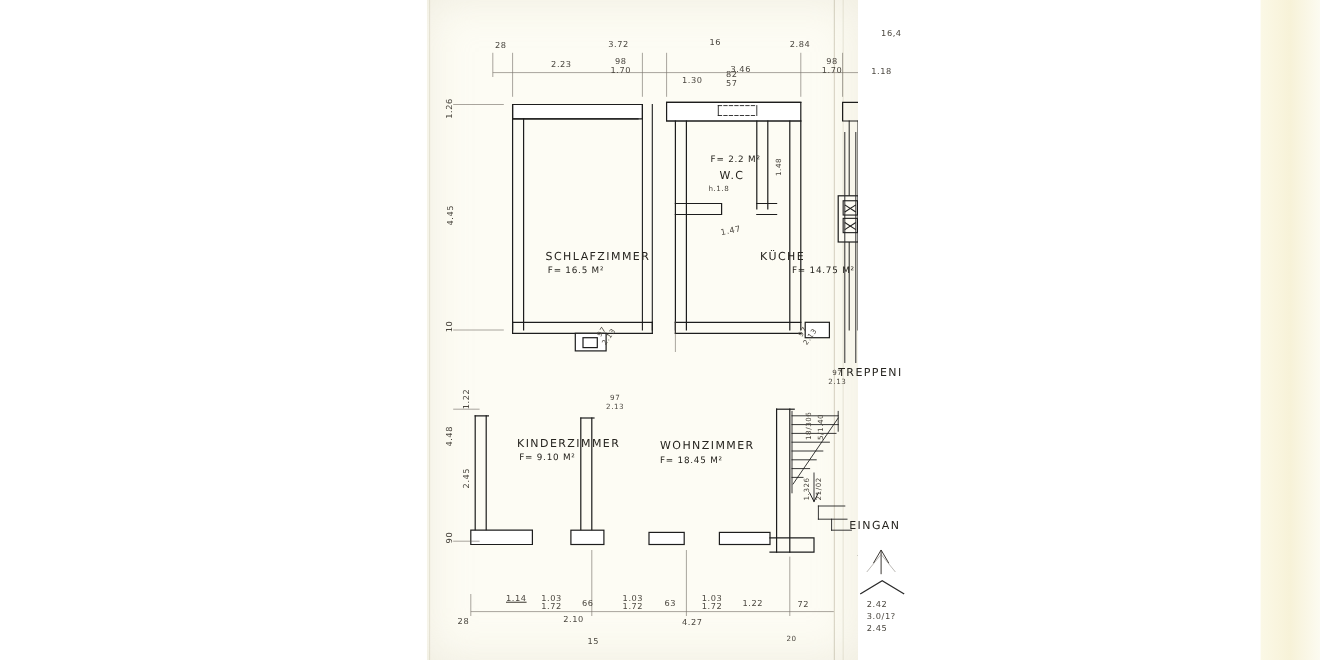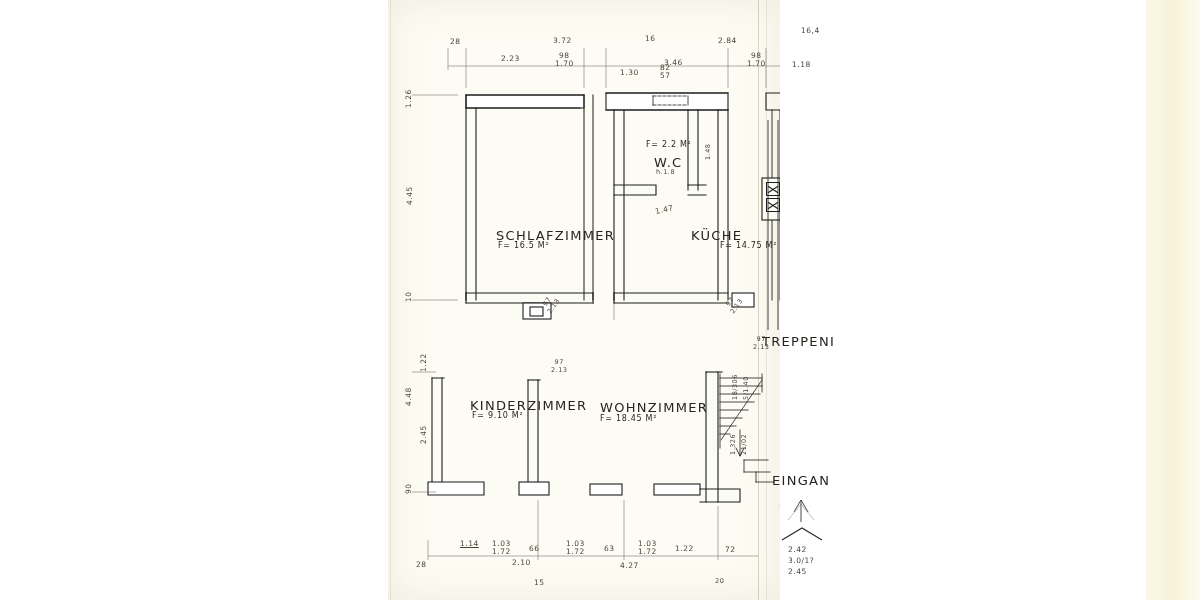--- a/index.html
+++ b/index.html
@@ -22,21 +22,21 @@
   .fold{position:absolute;top:0;width:1px;height:600px;background:rgba(170,165,140,.45);}
   .fold.soft{background:rgba(190,186,160,.30);}
 
   .txt{
     position:absolute;
     font-family:"DejaVu Sans",sans-serif;
     color:#2e2c29;
     white-space:nowrap;
     letter-spacing:.6px;
   }
-  .room-name{font-size:13px;letter-spacing:1.3px;color:#26241f;text-align:right;}
+  .room-name{font-size:10px;letter-spacing:1.3px;color:#26241f;text-align:right;}
   .room-area{font-size:8px;letter-spacing:.7px;color:#26241f;}
   .dim{font-size:7.5px;color:#4a463f;letter-spacing:.5px;}
   .dim.small{font-size:6.5px;}
   .dim.frac{line-height:8px;text-align:center;}
   .rot90{transform-origin:0 0;transform:rotate(-90deg);}
   .rotm{transform-origin:0 0;transform:rotate(-55deg);}
   .sqx{position:absolute;border:1px solid #1d1d1d;}
   .sqx:after,.sqx:before{content:"";position:absolute;left:0;top:50%;width:100%;height:1px;background:#1d1d1d;}
   .sqx:before{transform:rotate(33deg);}
   .sqx:after{transform:rotate(-33deg);}
@@ -170,21 +170,21 @@
     </svg>
 
     <div class="txt room-name" style="left:108px;top:228px;">SCHLAFZIMMER</div>
     <div class="txt room-area" style="left:110px;top:241px;">F= 16.5 M²</div>
 
     <div class="txt room-name" style="left:303px;top:228px;">KÜCHE</div>
     <div class="txt room-area" style="left:300px;top:241px;padding-left:32px;">F= 14.75 M²</div>
 
     <div class="txt room-area" style="left:258px;top:140px;">F= 2.2 M²</div>
     <div class="txt room-name" style="left:266px;top:155px;">W.C</div>
-    <div class="txt dim small" style="left:268px;top:168px;">h.1.8</div>
+    <div class="txt dim small" style="left:256px;top:168px;">h.1.8</div>
     <div class="txt dim" style="left:267px;top:205px;transform:rotate(-12deg);">1.47</div>
 
     <div class="txt room-name" style="left:82px;top:398px;">KINDERZIMMER</div>
     <div class="txt room-area" style="left:84px;top:411px;">F= 9.10 M²</div>
 
     <div class="txt room-name" style="left:212px;top:400px;">WOHNZIMMER</div>
     <div class="txt room-area" style="left:212px;top:414px;">F= 18.45 M²</div>
 
     <div class="txt room-name" style="left:374px;top:334px;">TREPPENI</div>
     <div class="txt room-name" style="left:384px;top:473px;">EINGAN</div>

